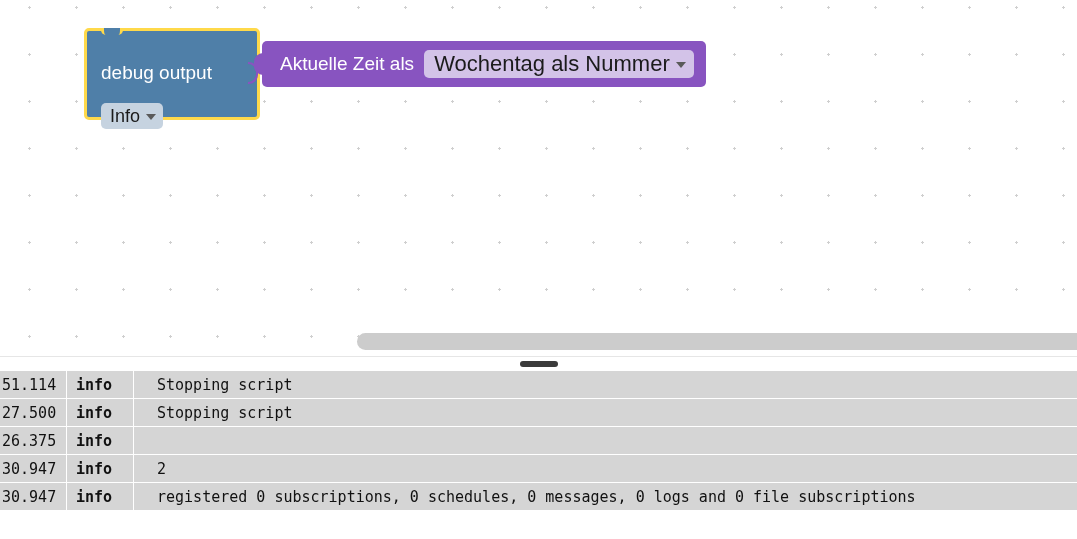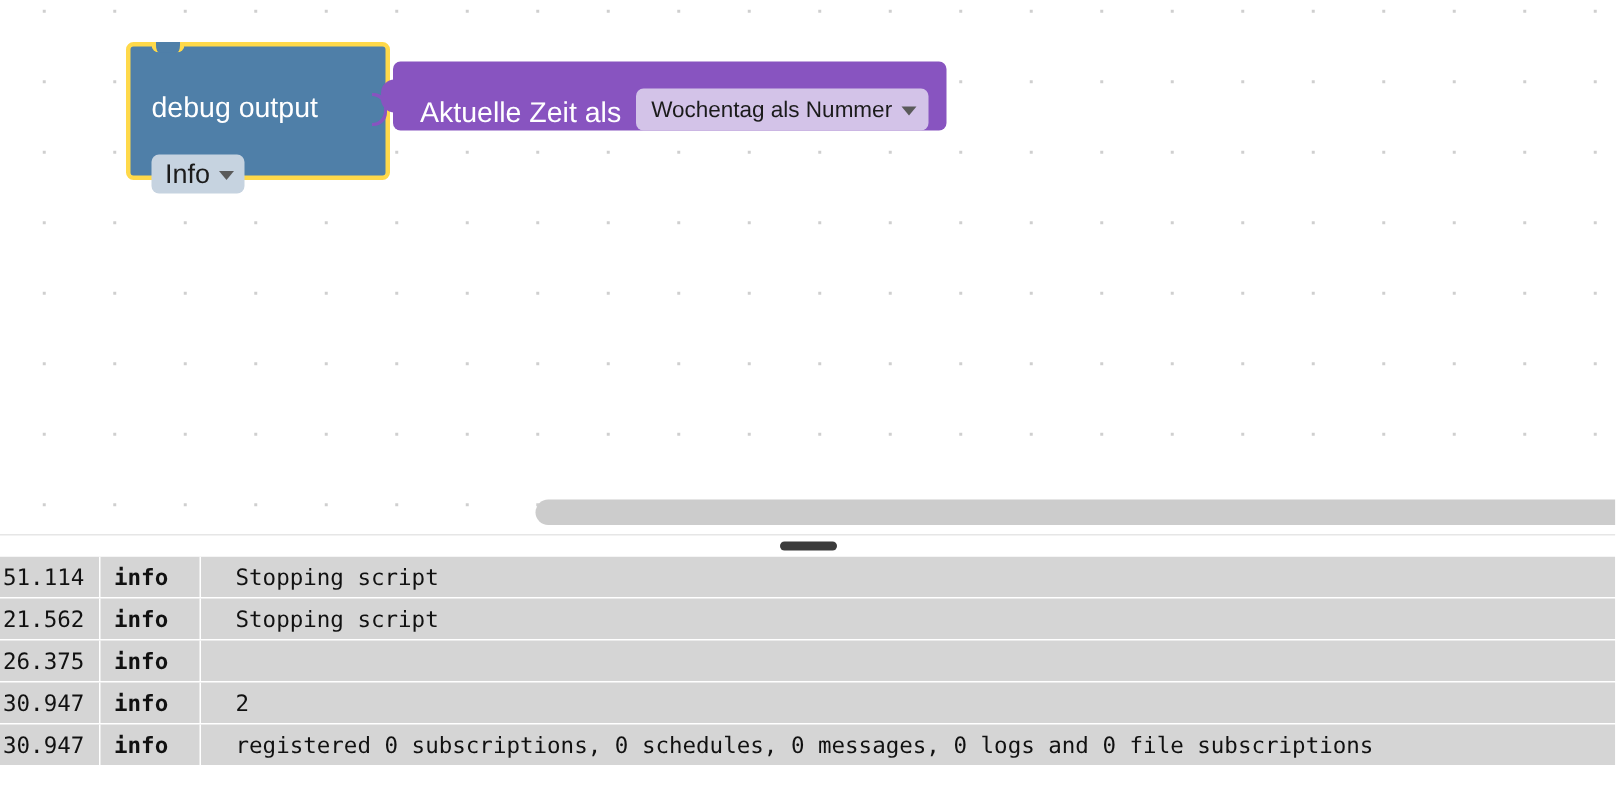--- a/index.html
+++ b/index.html
@@ -137,21 +137,21 @@
 
   
   .time-block {
     position: absolute;
     left: 178px;
     top: 13px;
     height: 46px;
     background: #8854c0;
     border-radius: 5px;
     display: flex;
-    align-items: flex-end;
+    align-items: center;
     padding: 0 12px 0 18px;
     box-sizing: border-box;
   }
   
   .time-block .left-plug {
     position: absolute;
     left: -8px;
     top: 12px;
     width: 10px;
     height: 22px;
@@ -164,21 +164,21 @@
     white-space: nowrap;
     margin-right: 10px;
   }
   .field-dropdown.weekday-field {
     position: relative;
     left: auto;
     top: auto;
     transform: none;
     height: 28px;
     background: #d3c3e8;
-    font-size: 15px;
+    font-size: 22px;
     padding: 0 8px 0 10px;
   }
 
   
   .ws-hscroll {
     position: absolute;
     left: 357px;
     bottom: 6px;
     width: 760px;
     height: 17px;
@@ -299,21 +299,21 @@
 
     <div class="log-row">
       <div class="log-time">51.114</div>
       <div class="log-sep"></div>
       <div class="log-level">info</div>
       <div class="log-sep"></div>
       <div class="log-msg">Stopping script</div>
     </div>
 
     <div class="log-row">
-      <div class="log-time">21.562</div>
+      <div class="log-time">27.500</div>
       <div class="log-sep"></div>
       <div class="log-level">info</div>
       <div class="log-sep"></div>
       <div class="log-msg">Stopping script</div>
     </div>
 
     <div class="log-row">
       <div class="log-time">26.375</div>
       <div class="log-sep"></div>
       <div class="log-level">info</div>

